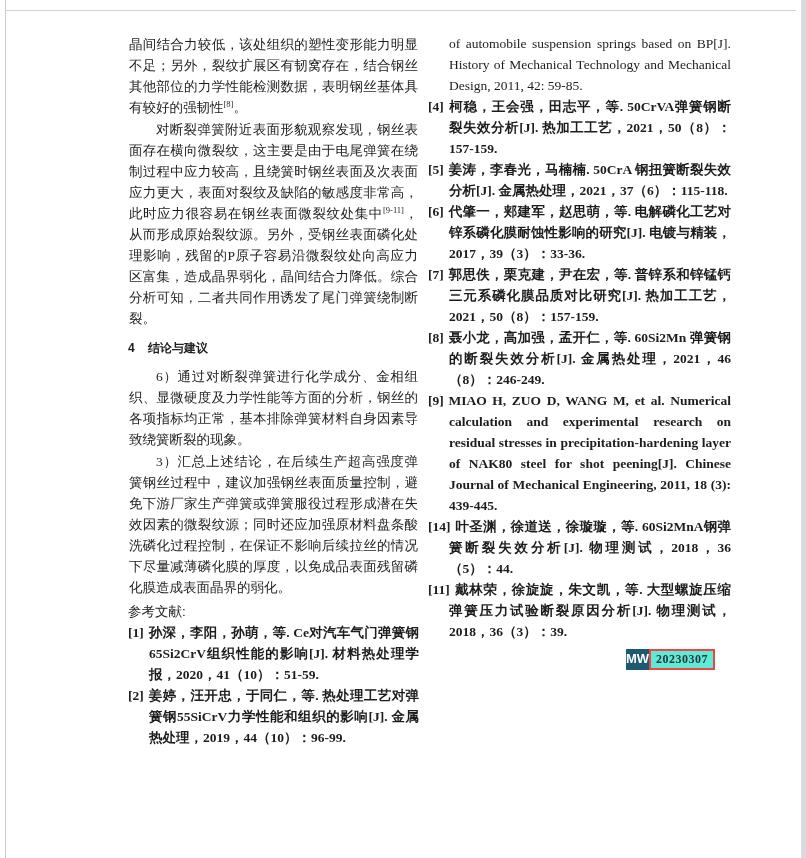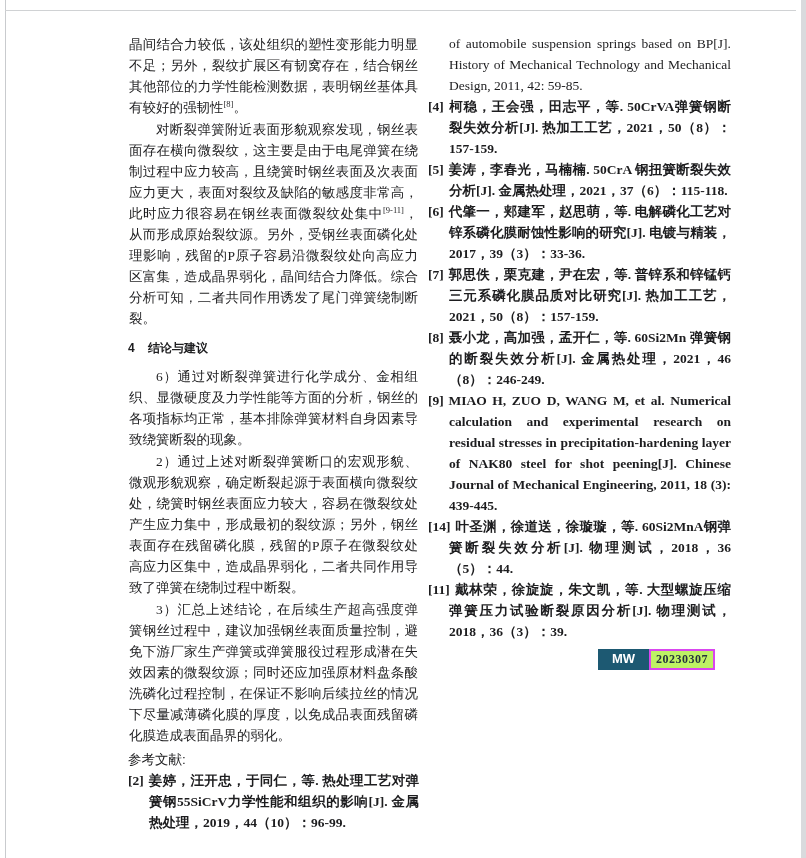--- a/index.html
+++ b/index.html
@@ -32,48 +32,48 @@
     font-weight:normal;font-size:13.5px;line-height:21px;margin-top:3px;text-align:left;
   }
   .ref{padding-left:1.55em;text-indent:-1.55em;font-weight:bold;}
   .ref .ref-id{margin-right:0.35em;}
   .cont{padding-left:1.55em;text-indent:0;}
 
   .badge-row{display:flex;justify-content:flex-end;margin:7px 16px 0 0;}
   .badge-mw{
     background:#1d5972;color:#ffffff;font-weight:bold;
     font-family:"Liberation Sans","DejaVu Sans",sans-serif;
-    font-size:13px;line-height:17px;padding:1px 14px;display:inline-block;
+    font-size:13px;line-height:17px;padding:1px 0;display:inline-block;
   }
   .badge-code{
-    border:2px solid #d946ef;background:#bef264;color:#24343c;
+    border:2px solid #ef4444;background:#5eead4;color:#24343c;
     font-weight:bold;font-size:12px;line-height:15px;padding:1px 5px;
     letter-spacing:0.5px;display:inline-block;
   }
 </style>
 </head>
 <body>
 
 <div class="edge-left"></div>
 <div class="edge-top"></div>
 <div class="edge-right"></div>
 
 <div class="col col-left">
   <p class="body"><span>晶间结合力较低，该处组织的塑性变形能力明显不足；另外，裂纹扩展区有韧窝存在，结合钢丝其他部位的力学性能检测数据，表明钢丝基体具有较好的强韧性</span><sup>[8]</sup><span>。</span></p>
 
   <p class="body indent"><span>对断裂弹簧附近表面形貌观察发现，钢丝表面存在横向微裂纹，这主要是由于电尾弹簧在绕制过程中应力较高，且绕簧时钢丝表面及次表面应力更大，表面对裂纹及缺陷的敏感度非常高，此时应力很容易在钢丝表面微裂纹处集中</span><sup>[9-11]</sup><span>，从而形成原始裂纹源。另外，受钢丝表面磷化处理影响，残留的P原子容易沿微裂纹处向高应力区富集，造成晶界弱化，晶间结合力降低。综合分析可知，二者共同作用诱发了尾门弹簧绕制断裂。</span></p>
 
   <h3 class="sec"><span class="sec-num">4</span><span>结论与建议</span></h3>
 
   <p class="body indent">6）通过对断裂弹簧进行化学成分、金相组织、显微硬度及力学性能等方面的分析，钢丝的各项指标均正常，基本排除弹簧材料自身因素导致绕簧断裂的现象。</p>
-  <p class="body indent">2）通过上述对断裂弹簧断口的宏观形貌、微观形貌观察，确定断裂起源于表面横向微裂纹处，绕簧时钢丝表面应力较大，容易在微裂纹处产生应力集中，形成最初的裂纹源；另外，钢丝表面存在残留磷化膜，残留的P原子在微裂纹处高应力区集中，造成晶界弱化，二者共同作用导致了弹簧在绕制过程中断裂。</p>
   <p class="body indent">3）汇总上述结论，在后续生产超高强度弹簧钢丝过程中，建议加强钢丝表面质量控制，避免下游厂家生产弹簧或弹簧服役过程形成潜在失效因素的微裂纹源；同时还应加强原材料盘条酸洗磷化过程控制，在保证不影响后续拉丝的情况下尽量减薄磷化膜的厚度，以免成品表面残留磷化膜造成表面晶界的弱化。</p>
 
   <div class="ref-head">参考文献:</div>
 
+  <div class="ref"><span class="ref-id">[1]</span><span>孙深，李阳，孙萌，等. Ce对汽车气门弹簧钢65Si2CrV组织性能的影响[J]. 材料热处理学报，2020，41（10）：51-59.</span></div>
   <div class="ref"><span class="ref-id">[2]</span><span>姜婷，汪开忠，于同仁，等. 热处理工艺对弹簧钢55SiCrV力学性能和组织的影响[J]. 金属热处理，2019，44（10）：96-99.</span></div>
 
 </div>
 
 <div class="col col-right">
   <div class="cont">of automobile suspension springs based on BP[J]. History of Mechanical Technology and Mechanical Design, 2011, 42: 59-85.</div>
 
   <div class="ref"><span class="ref-id">[4]</span><span>柯稳，王会强，田志平，等. 50CrVA弹簧钢断裂失效分析[J]. 热加工工艺，2021，50（8）：157-159.</span></div>
   <div class="ref"><span class="ref-id">[5]</span><span>姜涛，李春光，马楠楠. 50CrA 钢扭簧断裂失效分析[J]. 金属热处理，2021，37（6）：115-118.</span></div>
   <div class="ref"><span class="ref-id">[6]</span><span>代肇一，郏建军，赵思萌，等. 电解磷化工艺对锌系磷化膜耐蚀性影响的研究[J]. 电镀与精装，2017，39（3）：33-36.</span></div>

